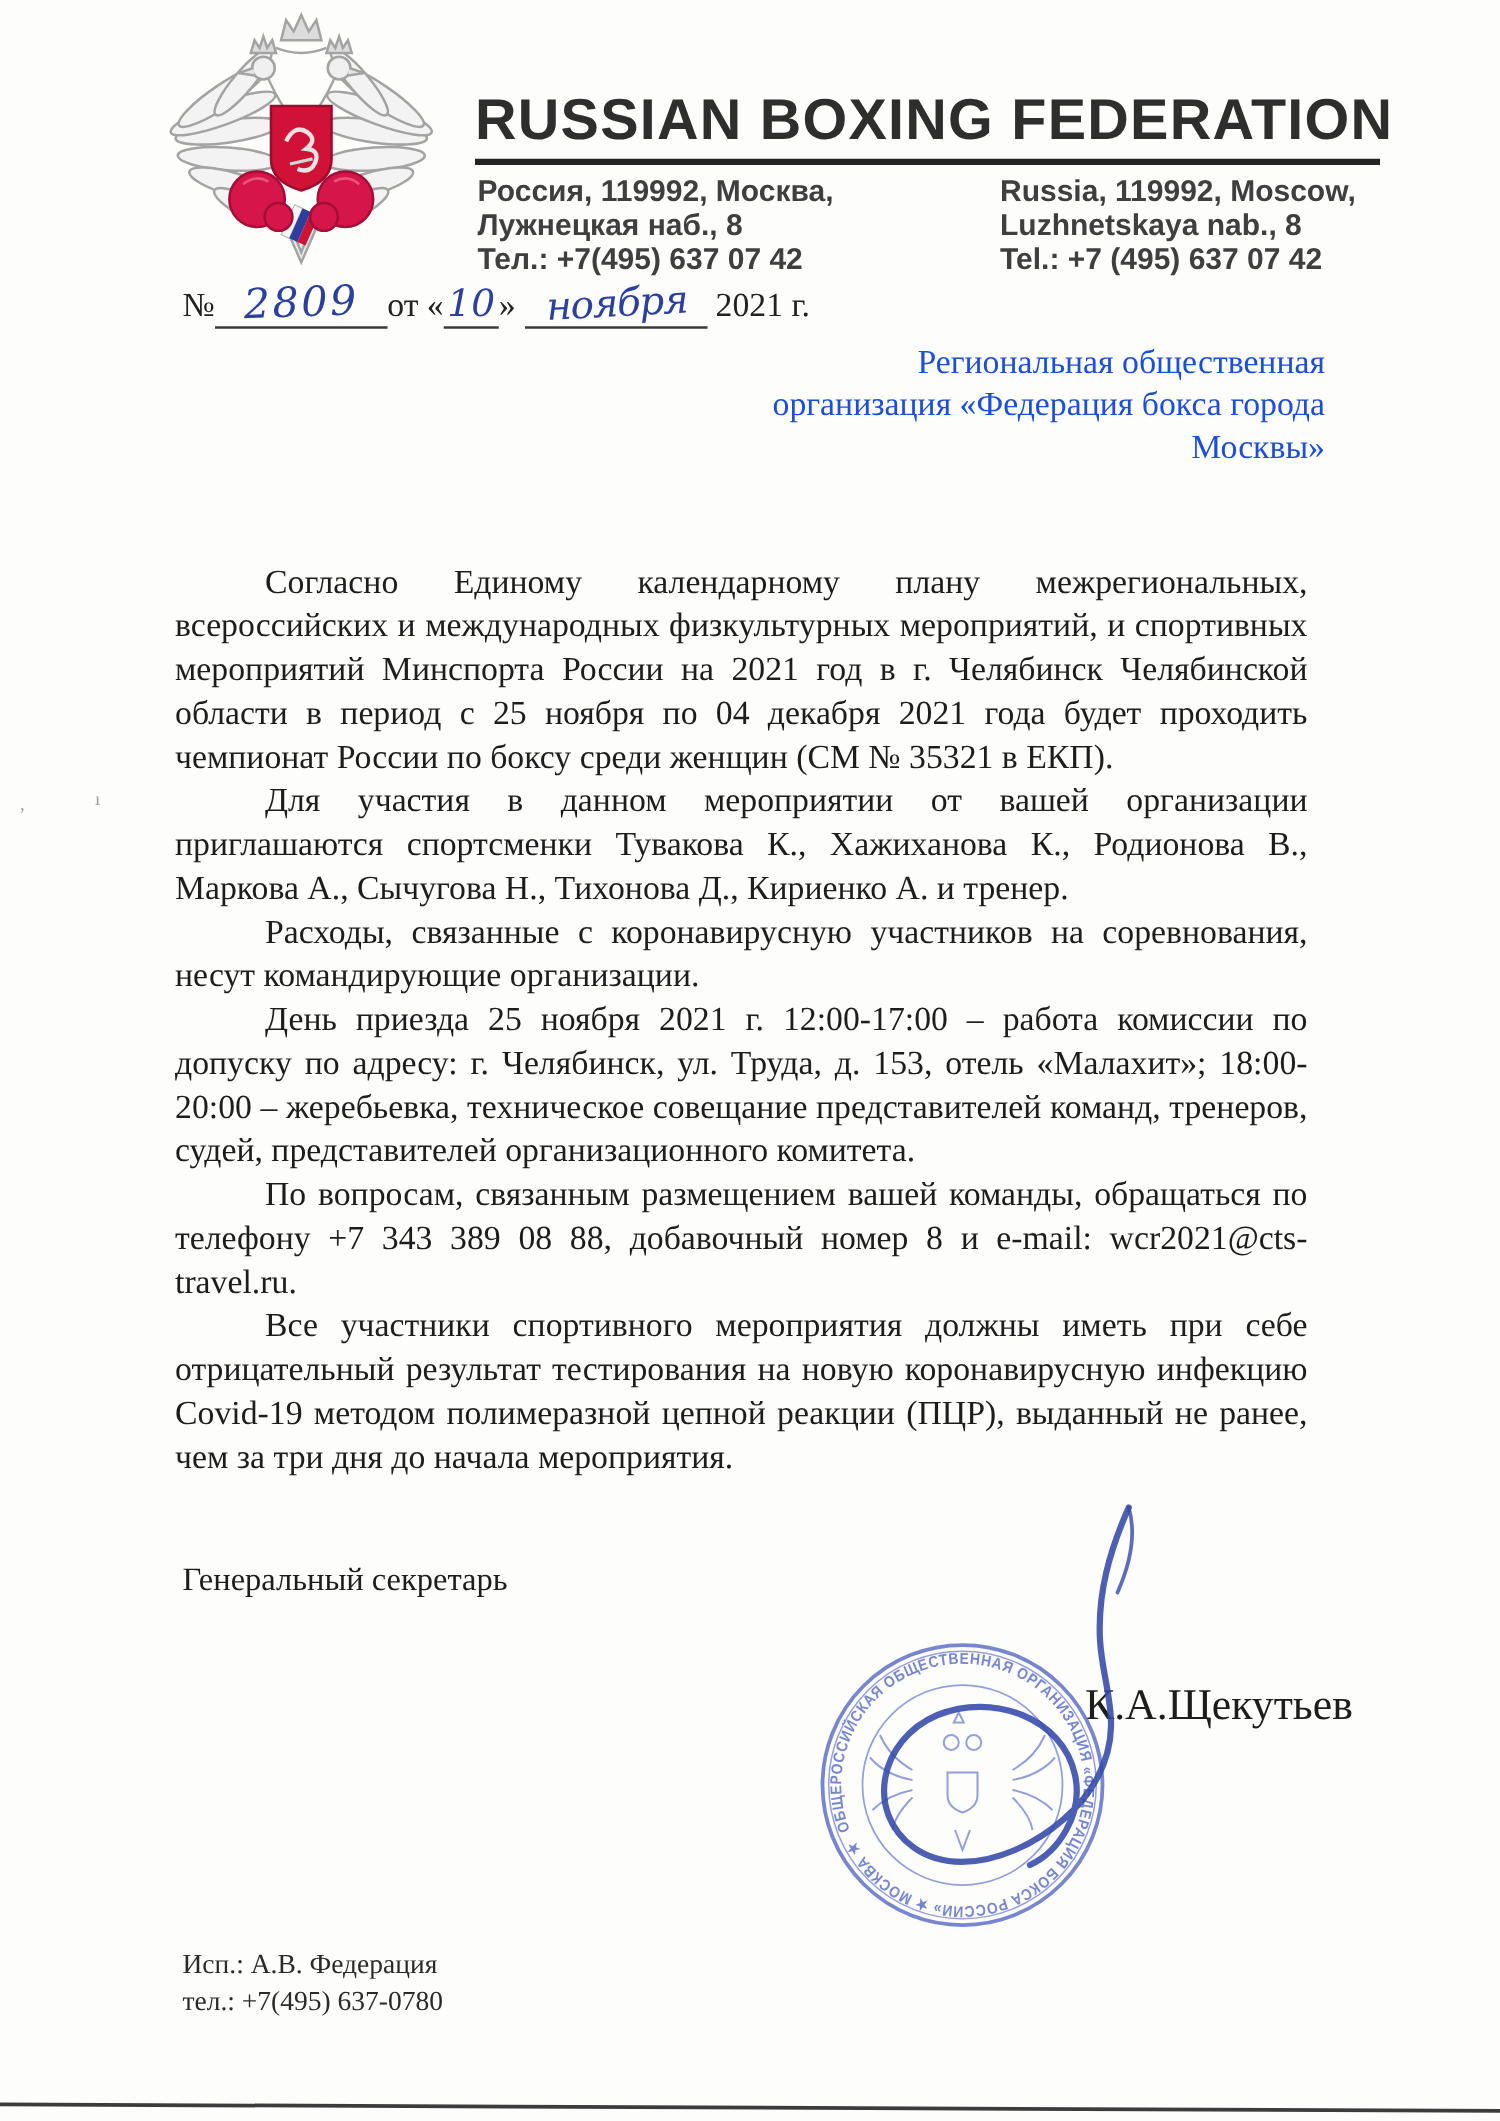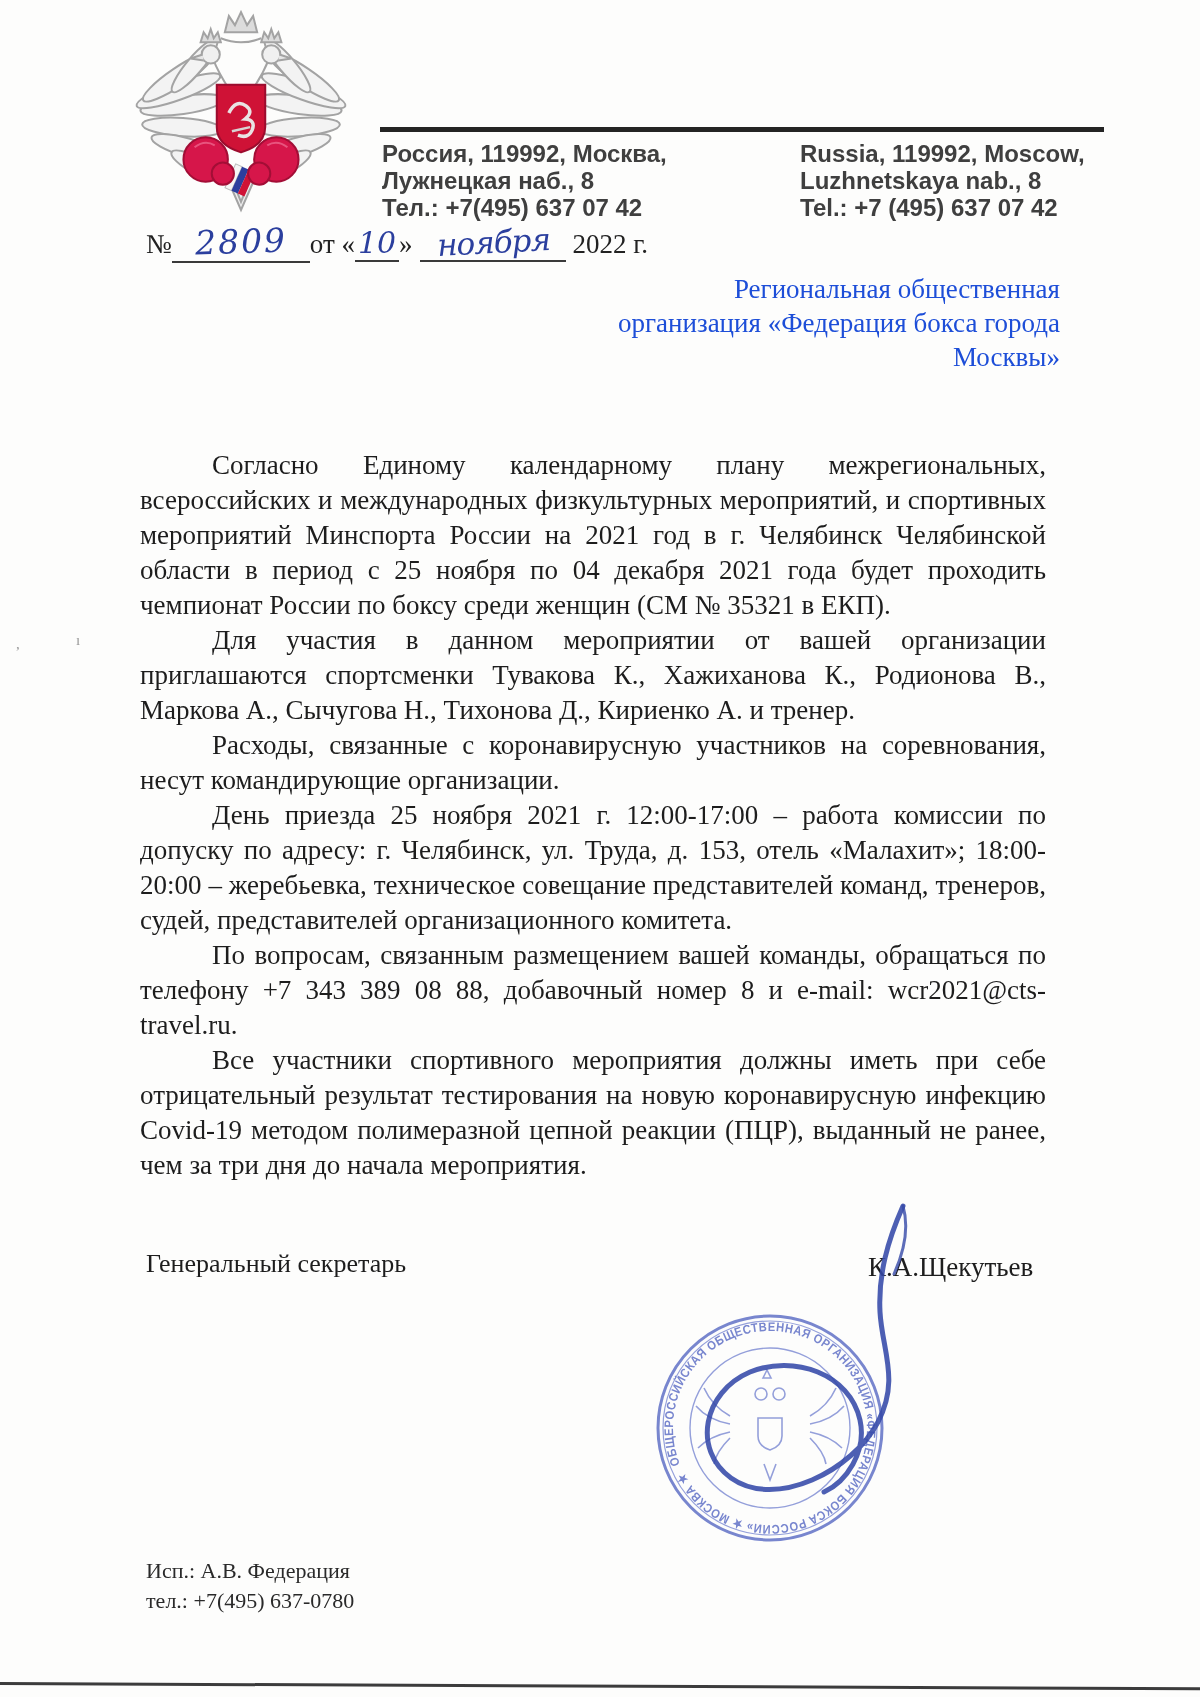--- a/index.html
+++ b/index.html
@@ -31,21 +31,21 @@
   .hand-month{font-size:31px;letter-spacing:-1px;transform:rotate(-3deg);display:inline-block;}
   
   .recipient{position:absolute;left:590px;top:272px;width:470px;text-align:right;
     font-size:27px;line-height:34px;color:#1d4ed8;}
   
   .body-text{position:absolute;left:140px;top:448px;width:906px;
     font-size:27px;line-height:35px;text-align:justify;}
   .body-text p{margin:0;text-indent:72px;text-align:justify;}
   
   .sig-title{position:absolute;left:146px;top:1249px;font-size:26px;}
-  .sig-name{position:absolute;left:868px;top:1252px;font-size:27px;}
+  .sig-name{position:absolute;left:868px;top:1344px;font-size:35px;}
   .stamp-wrap{position:absolute;left:598px;top:1178px;width:370px;height:420px;}
   
   .footer{position:absolute;left:146px;top:1556px;font-size:22px;line-height:30px;color:#2a2a2a;}
   .bottom-line{position:absolute;left:-3px;top:1682px;width:1206px;height:3px;
     background:#3c3c3c;transform:rotate(0.25deg);transform-origin:left center;}
   .artifact{position:absolute;color:#9a9a9a;font-size:15px;}
 </style>
 </head>
 <body>
 
@@ -103,41 +103,42 @@
     <g stroke="#a30e36" stroke-width="2">
       <circle cx="95" cy="150" r="22" fill="#d6164a"></circle>
       <circle cx="112" cy="164" r="11" fill="#d6164a"></circle>
       <circle cx="165" cy="150" r="22" fill="#d6164a"></circle>
       <circle cx="148" cy="164" r="11" fill="#d6164a"></circle>
       <path d="M84,138 q10,-8 20,-2" fill="none" stroke="#e8547e"></path>
       <path d="M176,138 q-10,-8 -20,-2" fill="none" stroke="#e8547e"></path>
     </g>
   </svg>
 
+  <div class="title-en">RUSSIAN BOXING FEDERATION</div>
   <div class="hdr-rule"></div>
 
   <div class="addr addr-ru">
     <div>Россия, 119992, Москва,</div>
     <div>Лужнецкая наб., 8</div>
     <div>Тел.: +7(495) 637 07 42</div>
   </div>
   <div class="addr addr-en">
     <div>Russia, 119992, Moscow,</div>
     <div>Luzhnetskaya nab., 8</div>
     <div>Tel.: +7 (495) 637 07 42</div>
   </div>
 
   <div class="refline">
     <span>№</span>
     <span class="blank" style="width:138px;"><span class="hand hand-num">2809</span></span>
     <span style="">от «</span>
     <span class="blank" style="width:44px;"><span class="hand hand-day">10</span></span>
     <span>»</span>
     <span class="blank" style="width:146px;margin-left:8px;"><span class="hand hand-month">ноября</span></span>
-    <span style="margin-left:6px;">2022 г.</span>
+    <span style="margin-left:6px;">2021 г.</span>
   </div>
 
   <div class="recipient">
     <div>Региональная общественная</div>
     <div>организация «Федерация бокса города</div>
     <div>Москвы»</div>
   </div>
 
   <div class="body-text">
     <p>Согласно Единому календарному плану межрегиональных, всероссийских и международных физкультурных мероприятий, и спортивных мероприятий Минспорта России на 2021 год в г. Челябинск Челябинской области в период с 25 ноября по 04 декабря 2021 года будет проходить чемпионат России по боксу среди женщин (СМ № 35321 в ЕКП).</p>

